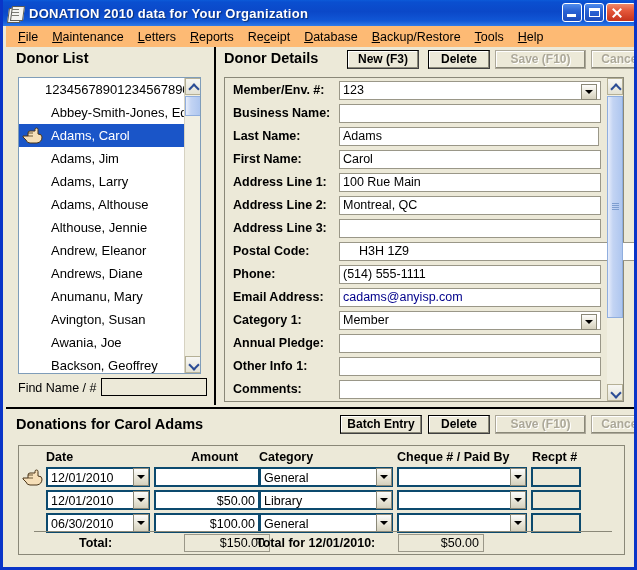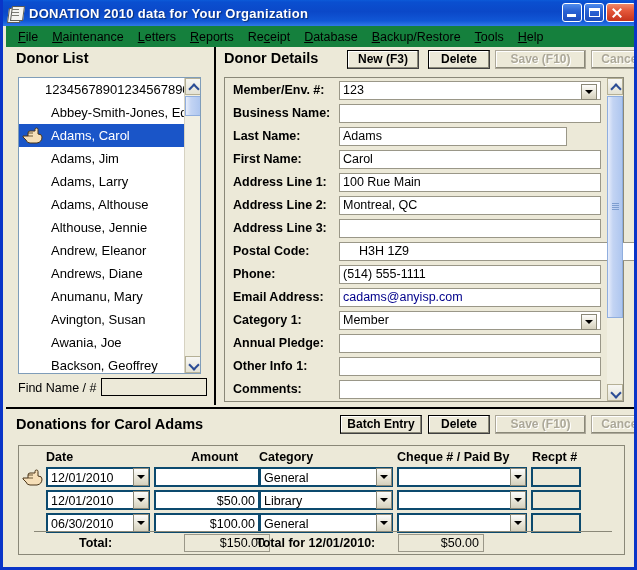--- a/index.html
+++ b/index.html
@@ -104,21 +104,21 @@
     background: #ffffff;
   }
   .tbtn .x1 { transform: rotate(45deg); }
   .tbtn .x2 { transform: rotate(-45deg); }
 
   
   .menubar {
     position: absolute;
     left: 3px; top: 26px;
     width: 631px; height: 21px;
-    background: #15803d;
+    background: #fdba74;
     display: flex;
     align-items: center;
     padding-left: 5px;
     box-sizing: border-box;
   }
   .menu-item {
     padding: 2px 7px 2px 7px;
     font-size: 12.5px;
     color: #000;
     cursor: default;
@@ -526,21 +526,21 @@
             <div class="finput" style="width: 262px;"><span style="line-height: 17px; display: inline-block;">123</span><span class="fcombo-arrow">
                 <span class="tri"></span>
               </span></div>
           </div>
           <div class="frow" style="top: 25px;">
             <div class="flabel">Business Name:</div>
             <div class="finput" style="width: 262px;"><span style="line-height: 17px; display: inline-block;"></span></div>
           </div>
           <div class="frow" style="top: 48px;">
             <div class="flabel">Last Name:</div>
-            <div class="finput" style="width: 228px;"><span style="line-height: 17px; display: inline-block;">Adams</span></div>
+            <div class="finput" style="width: 260px;"><span style="line-height: 17px; display: inline-block;">Adams</span></div>
           </div>
           <div class="frow" style="top: 71px;">
             <div class="flabel">First Name:</div>
             <div class="finput" style="width: 262px;"><span style="line-height: 17px; display: inline-block;">Carol</span></div>
           </div>
           <div class="frow" style="top: 94px;">
             <div class="flabel">Address Line 1:</div>
             <div class="finput" style="width: 262px;"><span style="line-height: 17px; display: inline-block;">100 Rue Main</span></div>
           </div>
           <div class="frow" style="top: 117px;">

